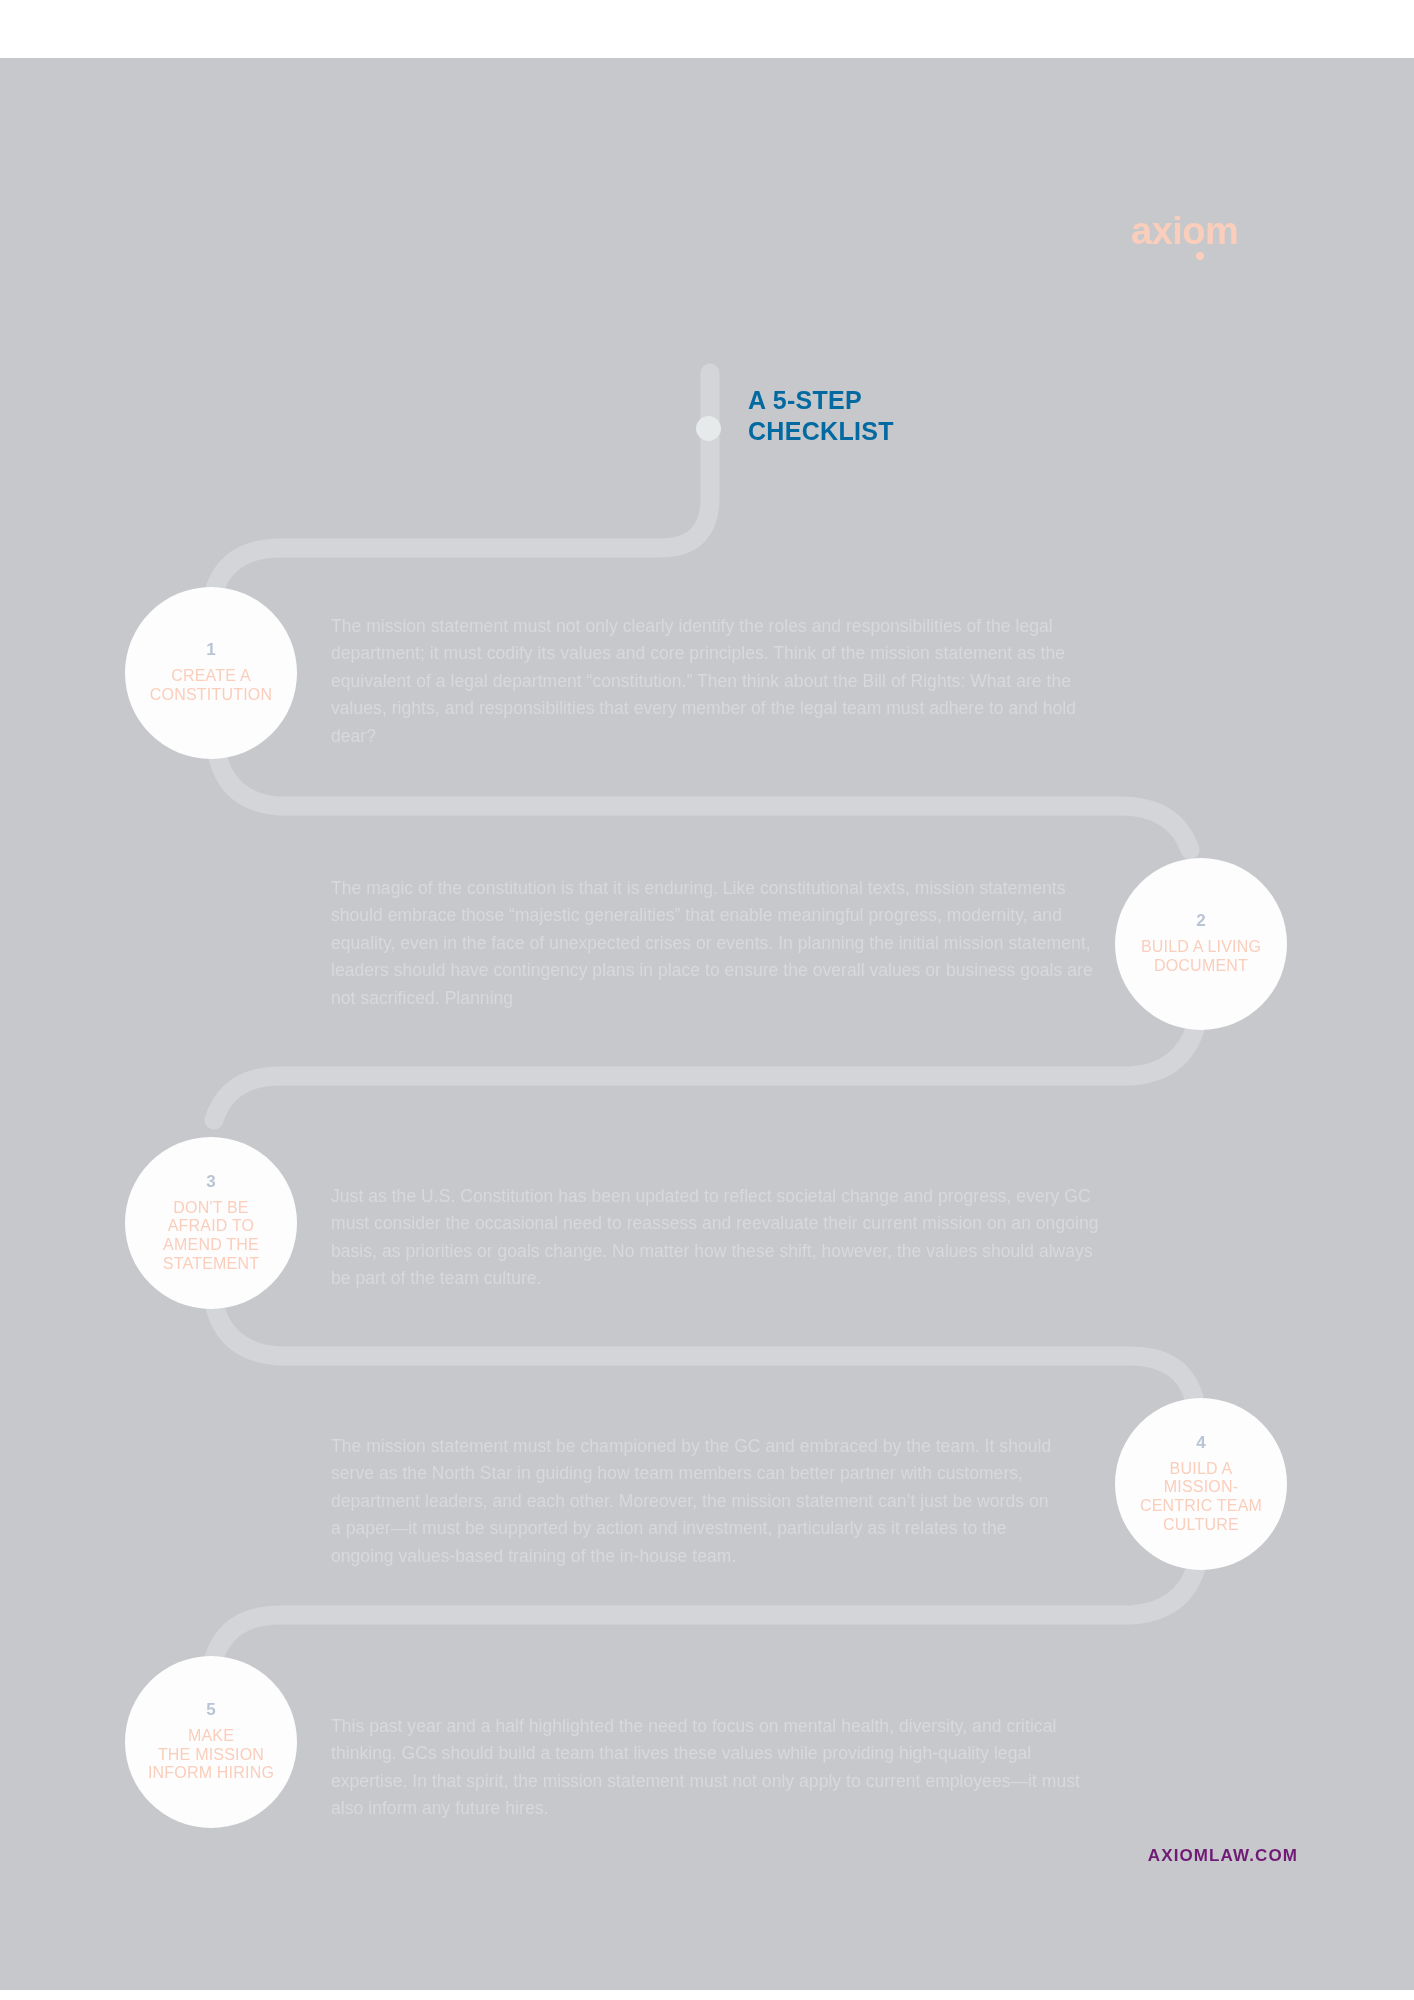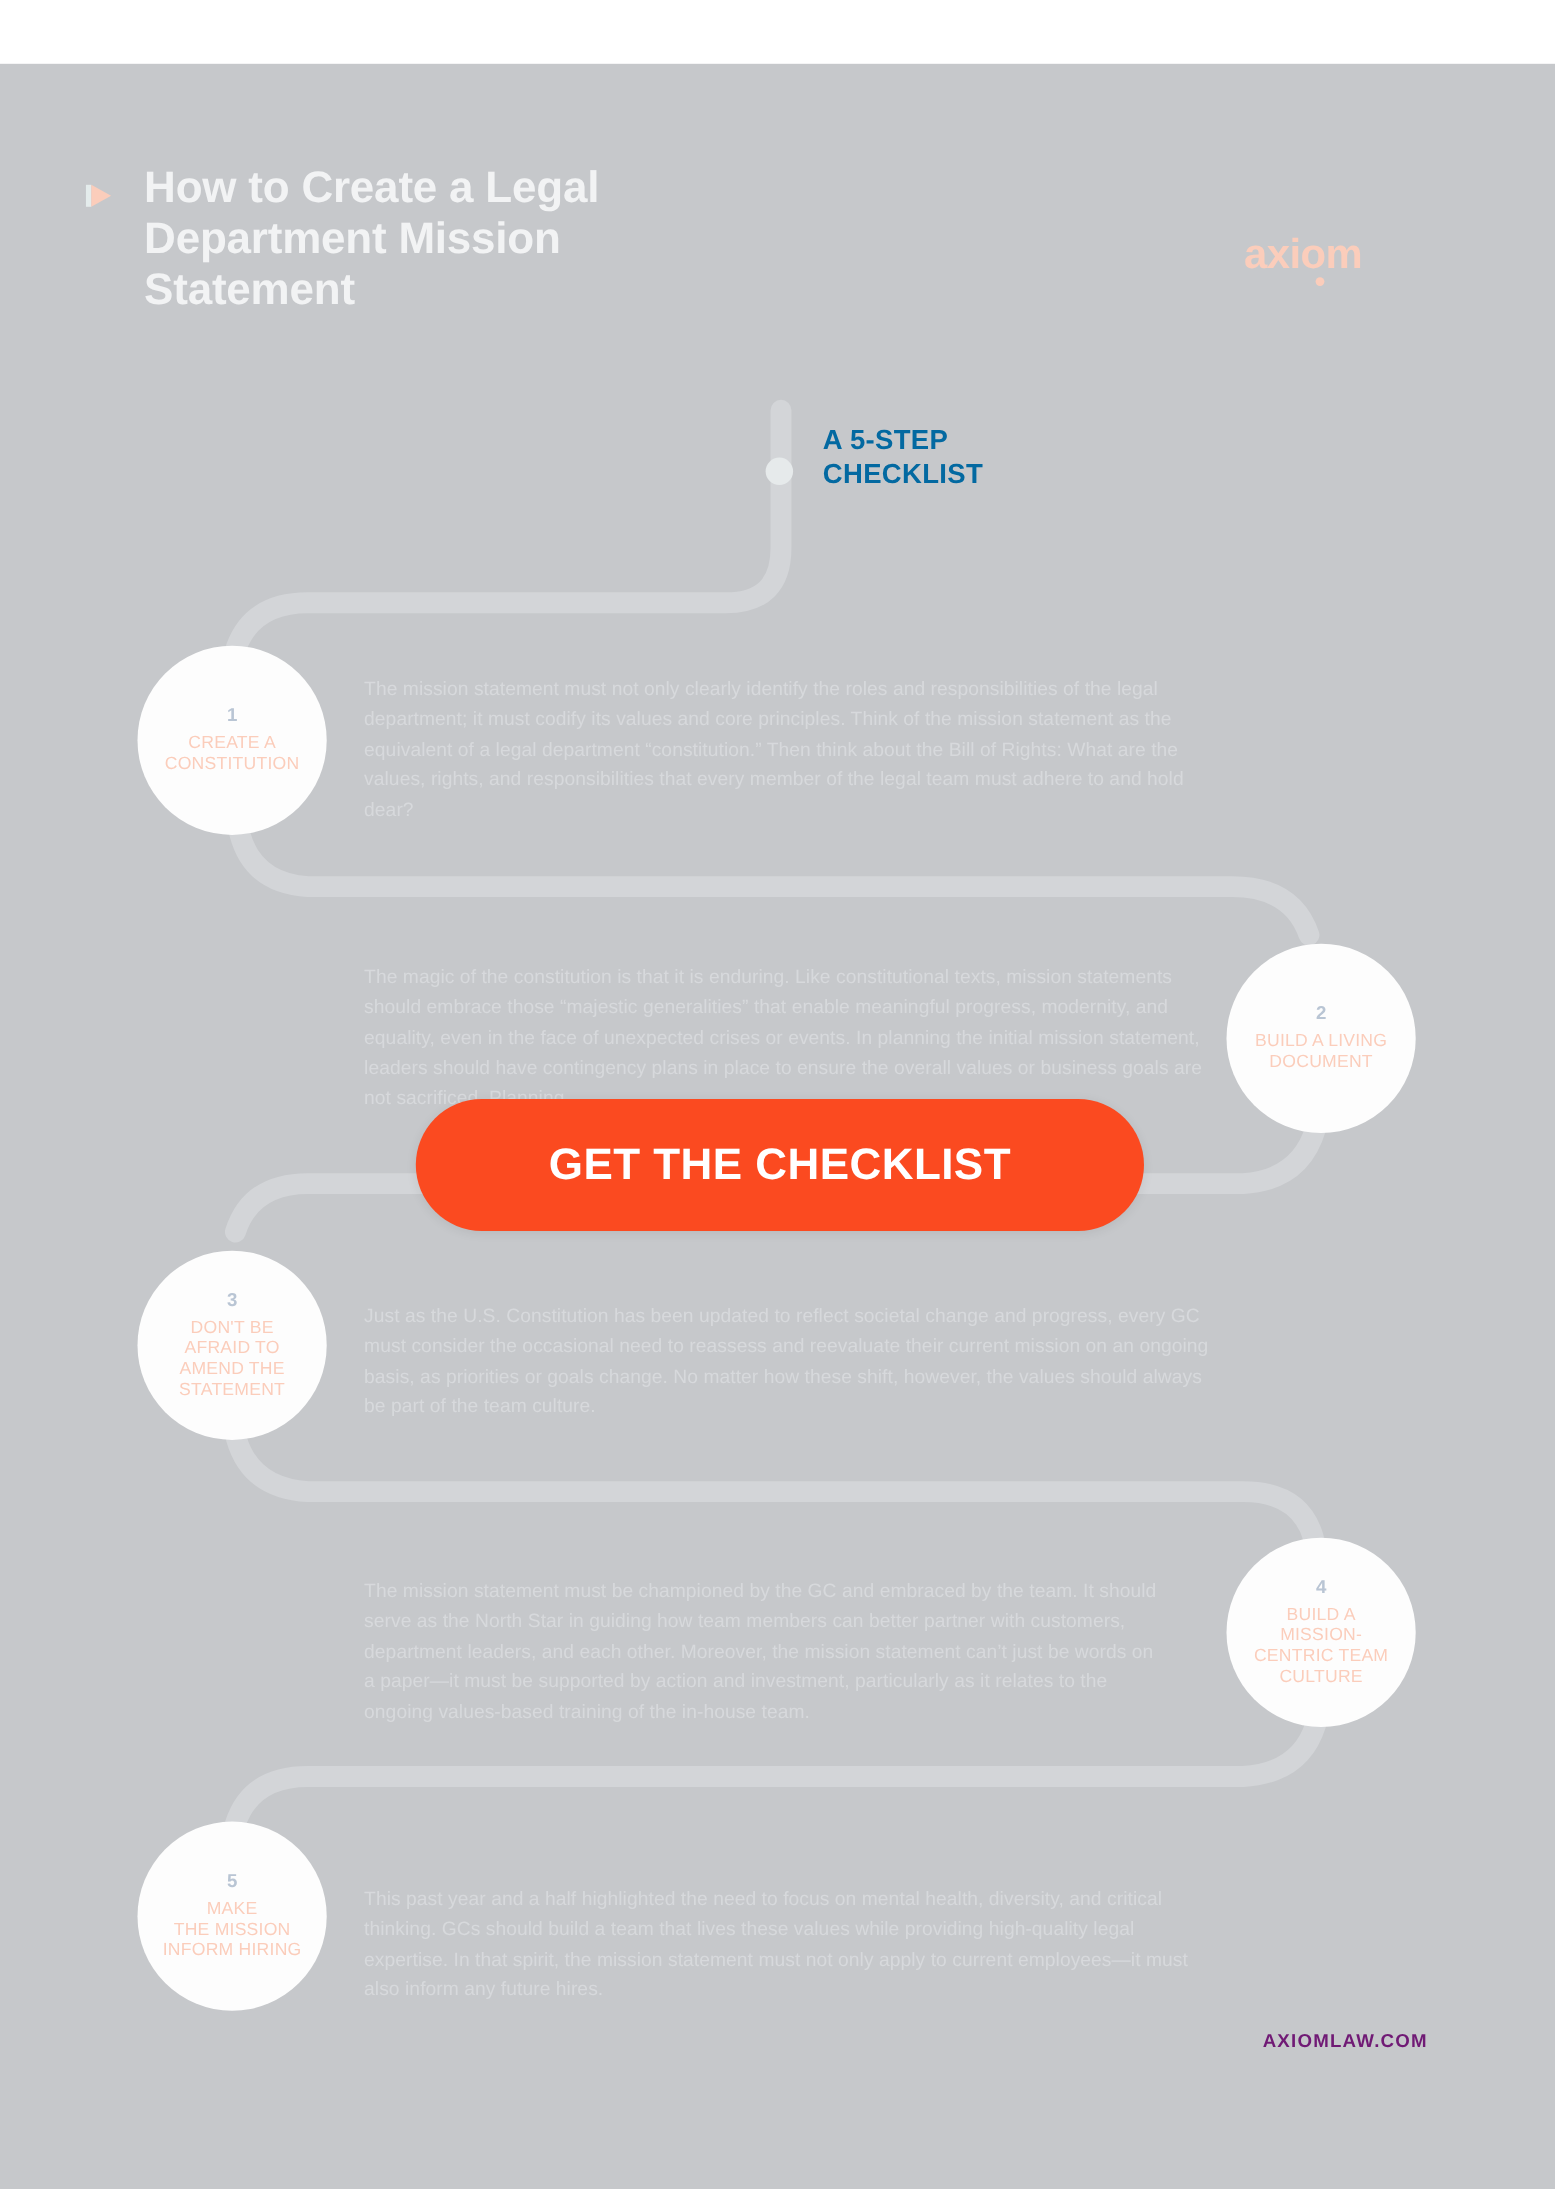--- a/index.html
+++ b/index.html
@@ -207,29 +207,20 @@
                Q 228 1295 280 1298
                L 1130 1298
                Q 1182 1298 1194 1340" fill="none" stroke="#d3d5d8" stroke-width="19" stroke-linecap="round"></path>
       <path d="M 1196 1510
                Q 1182 1554 1130 1557
                L 280 1557
                Q 228 1557 214 1600" fill="none" stroke="#d3d5d8" stroke-width="19" stroke-linecap="round"></path>
     </svg>
 
     <div class="header">
-      <div class="title-block">
-        <svg class="play-icon" viewBox="0 0 26 26" xmlns="http://www.w3.org/2000/svg">
-          <rect x="0" y="3" width="5" height="20" fill="#e4ecec"></rect>
-          <polygon points="5,3 23,13 5,23" fill="#fbcdbb"></polygon>
-        </svg>
-        <h1 class="title-text">How to Create a Legal
-Department Mission
-Statement</h1>
-      </div>
 
       <svg class="logo" viewBox="0 0 170 54" xmlns="http://www.w3.org/2000/svg">
         <text x="2" y="34" font-family="Liberation Sans, sans-serif" font-size="38" font-weight="700" fill="#fbcdbb" letter-spacing="-0.5">axiom</text>
         <circle cx="71" cy="46" r="4" fill="#fbcdbb"></circle>
       </svg>
     </div>
 
     <div class="kicker-dot"></div>
     <div class="kicker">A 5-STEP
 CHECKLIST</div>
@@ -264,18 +255,17 @@
 THE MISSION
 INFORM HIRING</div>
     </div>
 
     <p class="body-copy copy-1">The mission statement must not only clearly identify the roles and responsibilities of the legal department; it must codify its values and core principles. Think of the mission statement as the equivalent of a legal department “constitution.” Then think about the Bill of Rights: What are the values, rights, and responsibilities that every member of the legal team must adhere to and hold dear?</p>
     <p class="body-copy copy-2">The magic of the constitution is that it is enduring. Like constitutional texts, mission statements should embrace those “majestic generalities” that enable meaningful progress, modernity, and equality, even in the face of unexpected crises or events. In planning the initial mission statement, leaders should have contingency plans in place to ensure the overall values or business goals are not sacrificed. Planning</p>
     <p class="body-copy copy-3">Just as the U.S. Constitution has been updated to reflect societal change and progress, every GC must consider the occasional need to reassess and reevaluate their current mission on an ongoing basis, as priorities or goals change. No matter how these shift, however, the values should always be part of the team culture.</p>
     <p class="body-copy copy-4">The mission statement must be championed by the GC and embraced by the team. It should serve as the North Star in guiding how team members can better partner with customers, department leaders, and each other. Moreover, the mission statement can’t just be words on a paper—it must be supported by action and investment, particularly as it relates to the ongoing values-based training of the in-house team.</p>
     <p class="body-copy copy-5">This past year and a half highlighted the need to focus on mental health, diversity, and critical thinking. GCs should build a team that lives these values while providing high-quality legal expertise. In that spirit, the mission statement must not only apply to current employees—it must also inform any future hires.</p>
 
-    <button class="cta">GET THE CHECKLIST</button>
 
     <div class="footer-url">AXIOMLAW.COM</div>
 
   </div>
 </div>
 
 </body></html>

